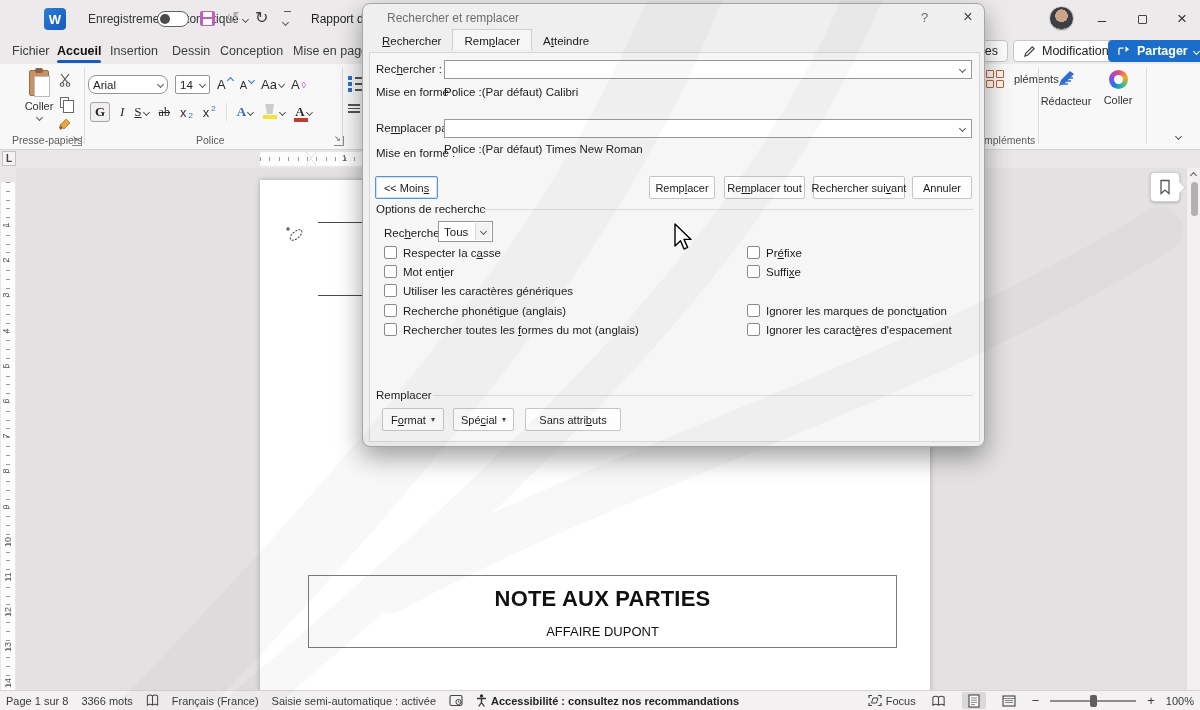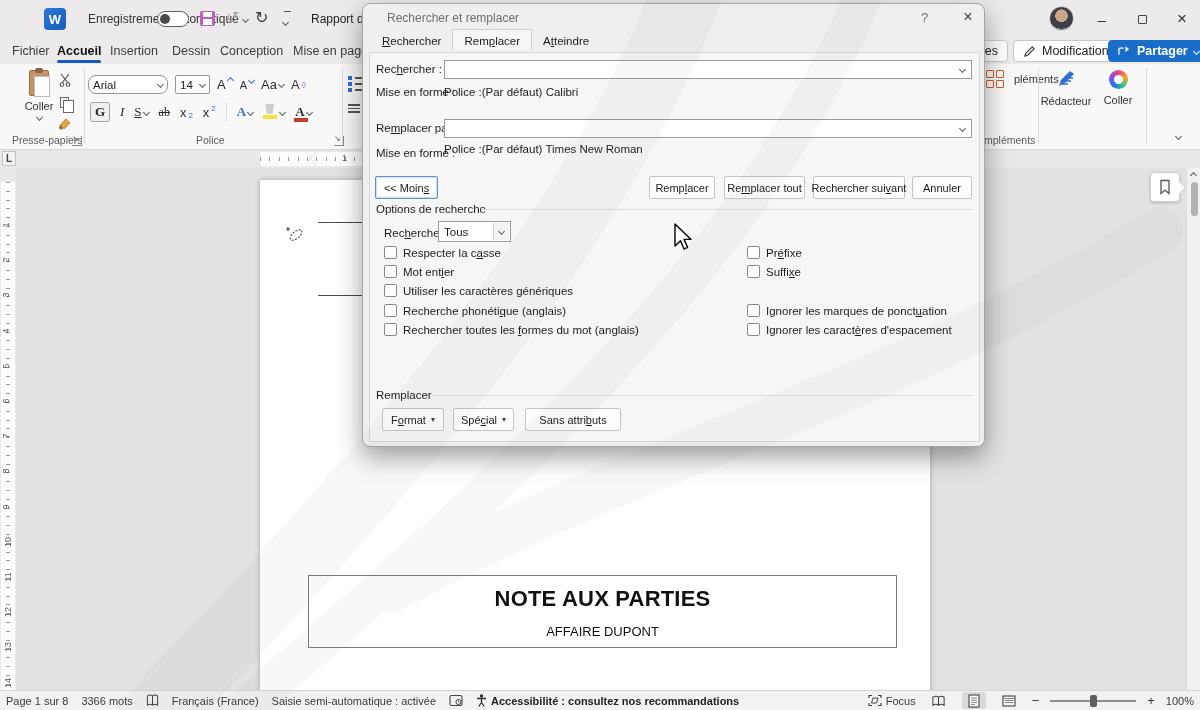--- a/index.html
+++ b/index.html
@@ -490,21 +490,21 @@
     <div class="dlg-btn focused" style="left:12px; top:172px; width:63px">&lt;&lt; Moin<u>s</u></div>
     <div class="dlg-btn" style="left:286px; top:172px; width:66px">Remp<u>l</u>acer</div>
     <div class="dlg-btn" style="left:361px; top:172px; width:81px">Re<u>m</u>placer tout</div>
     <div class="dlg-btn" style="left:450px; top:172px; width:92px">Rechercher sui<u>v</u>ant</div>
     <div class="dlg-btn" style="left:549px; top:172px; width:60px">Annuler</div>
 
     <span class="dlg-label" style="left:13px; top:199px">Options de recherche</span>
     <div class="grp-line" style="left:118px; top:205px; width:492px"></div>
 
     <span class="dlg-label" style="left:21px; top:223px">Rec<u>h</u>ercher :</span>
-    <div class="dlg-combo" style="left:75px; top:217px; width:73px; height:21px; padding-left:5px">
+    <div class="dlg-combo" style="left:75px; top:217px; width:55px; height:21px; padding-left:5px">
       <span>Tous</span>
       <span class="arrow" style="border-left:1px solid #d6d4d4; background:#f4f3f3">
           <span class="chev"></span>
         </span>
     </div>
 
     <label class="chk" style="left:21px; top:242px">
         <span class="box"></span>
         <span>Respecter la c<u>a</u>sse</span>
       </label>

